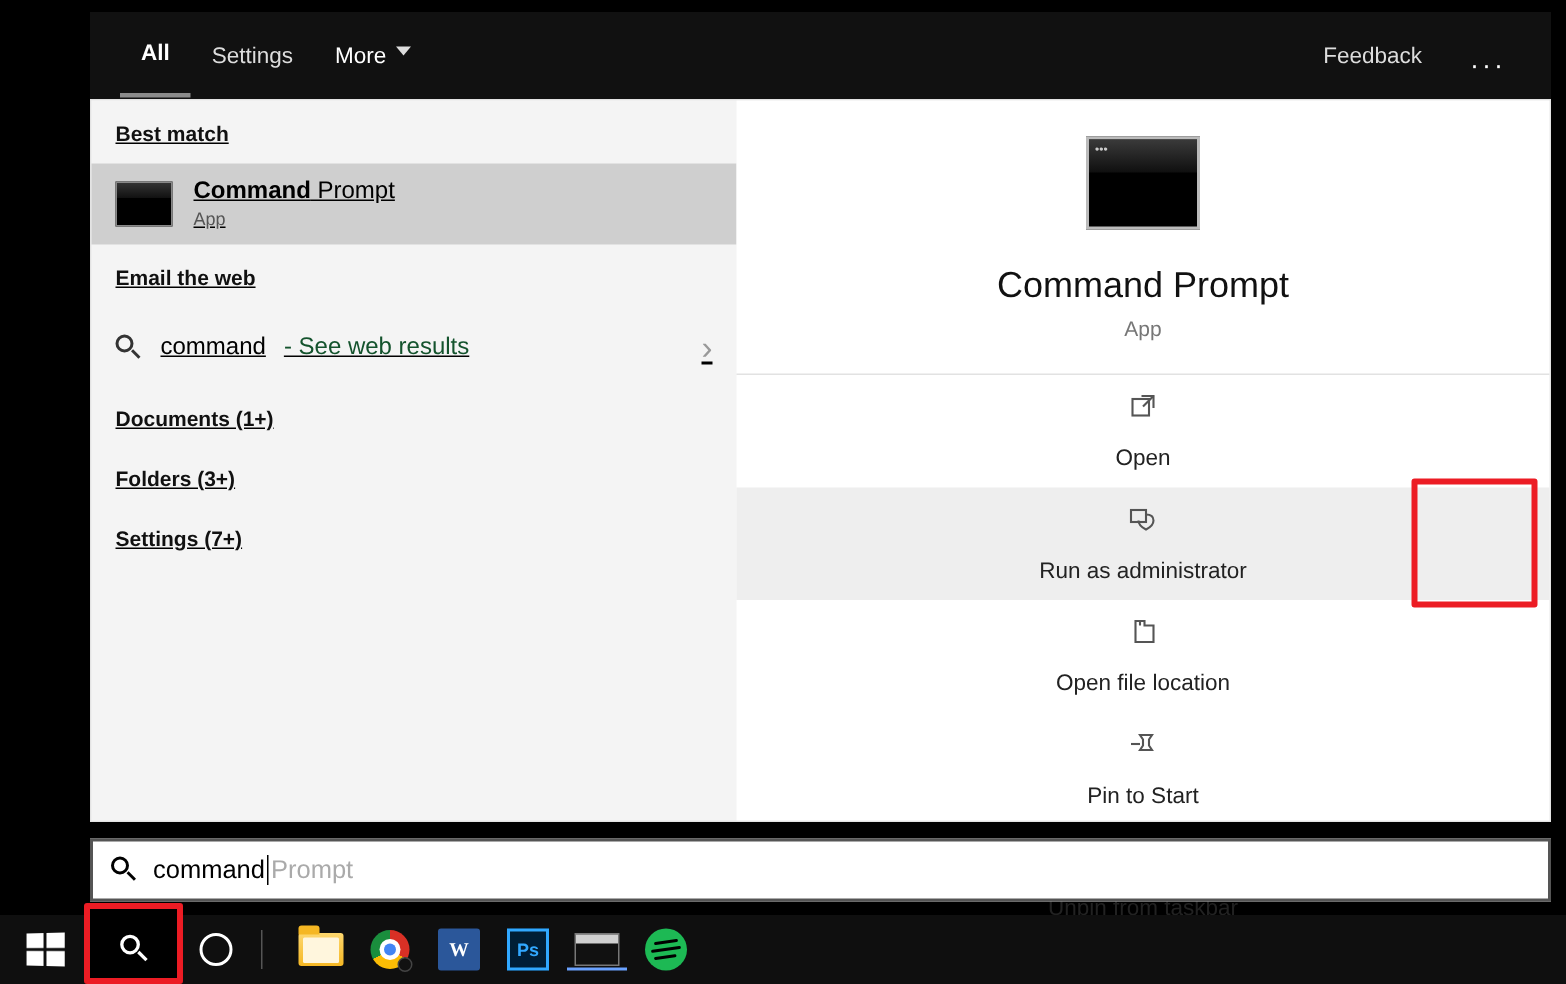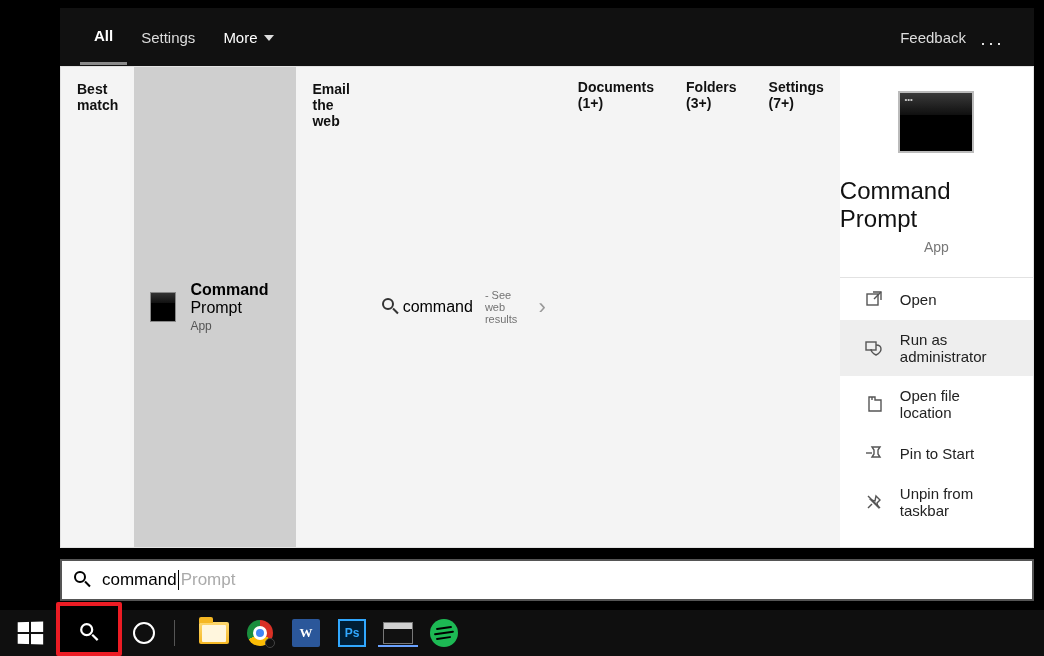--- a/index.html
+++ b/index.html
@@ -8,29 +8,29 @@
   .stage { position: absolute; top: 0; left: 60px; right: 0; bottom: 0; }
 
   
   .tabs-bar {
     position: absolute; top: 8px; left: 0; right: 10px; height: 58px;
     background: #111; display: flex; align-items: center; padding: 0 20px;
     color: #fff; font-size: 15px;
   }
   .tab { padding: 18px 14px; cursor: pointer; color: #ddd; }
   .tab.active { color: #fff; font-weight: 600; border-bottom: 3px solid #8a8a8a; }
-  .more-group { display: flex; align-items: center; gap: 6px; padding: 18px 14px; cursor: pointer; }
+  .more-group { display: flex; gap: 6px; padding: 18px 14px; cursor: pointer; }
   .more-chev { width: 0; height: 0; border-left: 5px solid transparent; border-right: 5px solid transparent; border-top: 6px solid #ddd; margin-top: 2px; }
-  .tabs-right { margin-left: auto; display: flex; align-items: flex-end; }
+  .tabs-right { margin-left: auto; display: flex; align-items: flex-end; gap: 18px; }
   .ellipsis { letter-spacing: 2px; font-size: 18px; color: #fff; padding: 10px; cursor: pointer; }
 
   
   .panels { position: absolute; top: 66px; left: 0; right: 10px; bottom: 108px; display: flex; background: #f0f0f0; border: 1px solid #e3e3e3; }
 
-  .left-pane { flex: 0 0 430px; background: #f4f4f4; display: flex; flex-direction: row; }
+  .left-pane { flex: 0 0 430px; background: #f4f4f4; display: flex; flex-direction: column; text-decoration: underline; }
   .section-title { padding: 14px 16px 12px; font-weight: 600; font-size: 14px; color: #111; }
   .match-item {
     display: flex; align-items: center; gap: 14px; padding: 10px 16px;
     background: #cfcfcf;
   }
   .mini-tile {
     width: 38px; height: 30px; background: #000; border: 1px solid #888; position: relative;
   }
   .mini-tile::before {
     content: ""; position: absolute; top: 0; left: 0; right: 0; height: 10px;
@@ -43,21 +43,21 @@
   .web-row {
     display: flex; align-items: center; gap: 12px; padding: 14px 16px;
     cursor: pointer;
   }
   .search-glyph {
     width: 18px; height: 18px; position: relative;
   }
   .search-glyph .circle { width: 12px; height: 12px; border: 2px solid #333; border-radius: 50%; position: absolute; top: 0; left: 0; }
   .search-glyph .handle { width: 7px; height: 2px; background: #333; position: absolute; transform: rotate(45deg); top: 12px; left: 10px; }
   .web-row .term { font-size: 16px; color: #000; }
-  .web-row .hint { font-size: 11px; color: #737373; }
+  .web-row .hint { font-size: 16px; color: #14532d; }
   .web-row .chev { margin-left: auto; color: #999; font-size: 22px; }
 
   .list-row { padding: 12px 16px; font-weight: 600; font-size: 14px; cursor: pointer; color: #111; }
 
   
   .right-pane { flex: 1; background: #fff; display: flex; flex-direction: column; }
   .detail-head { display: flex; flex-direction: column; align-items: center; padding: 24px 0 22px; border-bottom: 1px solid #e2e2e2; }
   .big-tile {
     width: 76px; height: 62px; background: #000; border: 2px solid #bbb; position: relative;
   }
@@ -65,21 +65,21 @@
     content: ""; position: absolute; top: 0; left: 0; right: 0; height: 22px;
     background: linear-gradient(#3a3a3a, #0f0f0f);
   }
   .big-tile .dots { position: absolute; top: 2px; left: 4px; font-size: 8px; color: #ccc; }
   .detail-title { margin-top: 24px; font-size: 24px; font-weight: 400; color: #111; }
   .detail-sub { margin-top: 6px; font-size: 14px; color: #777; }
 
   .actions { display: flex; flex-direction: column; }
   .action-row {
     display: flex; align-items: center; gap: 16px; padding: 11px 24px;
-    font-size: 15px; color: #222; cursor: pointer;
+    font-size: 15px; color: #222; cursor: pointer; flex-direction: column;
   }
   .action-row.highlight-bg { background: #eee; }
   .action-icon { width: 20px; height: 20px; display: flex; align-items: center; justify-content: center; }
   .red-box { border: 4px solid #ec1c24; border-radius: 2px; pointer-events: none; }
   .annot-run { position: absolute; left: 450px; right: 8px; top: -6px; bottom: -5px; }
   .action-wrap { position: relative; }
 
   
   .search-bar {
     position: absolute; left: 0; right: 10px; bottom: 55px; height: 42px;

